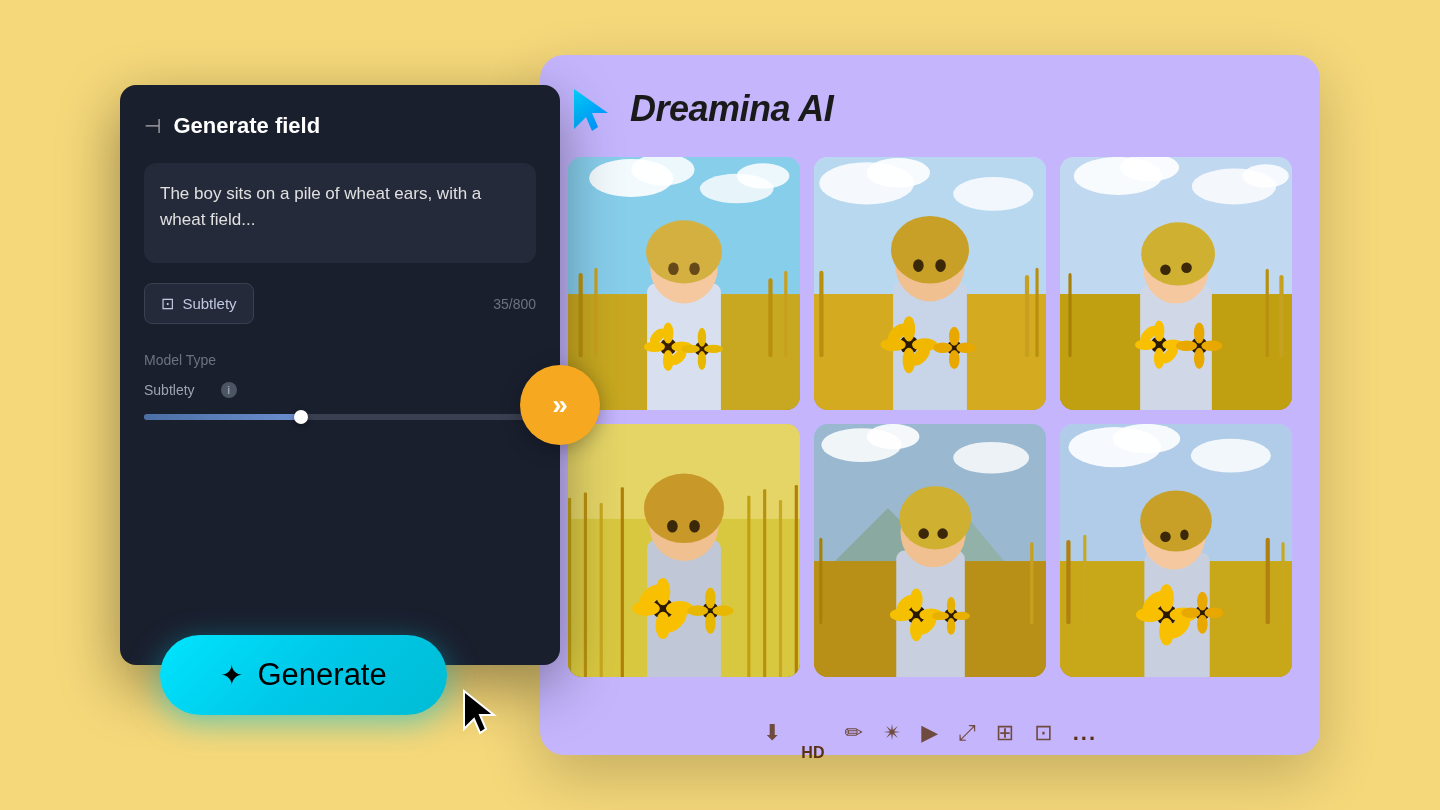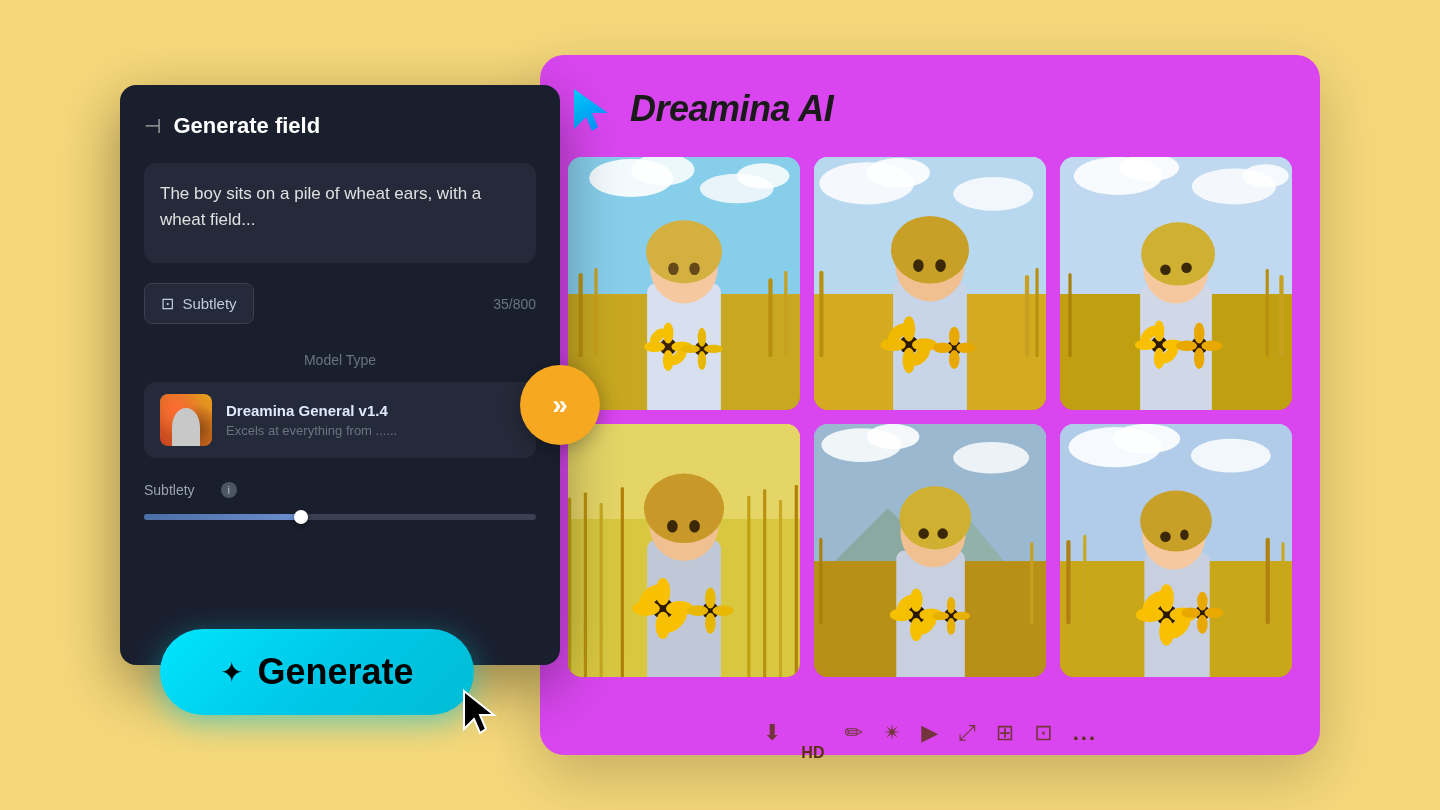--- a/index.html
+++ b/index.html
@@ -104,21 +104,20 @@
       color: #ffffff;
       font-size: 18px;
       font-weight: 700;
       margin-bottom: 6px;
     }
 
     .model-type-label {
       color: #6b7280;
       font-size: 14px;
       margin-bottom: 14px;
-      text-align: center;
     }
 
     .model-card {
       display: flex;
       align-items: center;
       gap: 14px;
       background: #252a3a;
       border-radius: 12px;
       padding: 12px 16px;
       margin-bottom: 24px;
@@ -243,22 +242,22 @@
       box-shadow: 0 8px 30px rgba(0, 200, 220, 0.5);
     }
 
     .generate-star {
       font-size: 28px;
       color: #000;
     }
 
     .generate-text {
       color: #000000;
-      font-size: 36px;
-      font-weight: 700;
+      font-size: 31px;
+      font-weight: 400;
     }
 
     .cursor-arrow {
       position: absolute;
       left: 340px;
       bottom: 10px;
       z-index: 25;
       font-size: 32px;
       color: #000;
     }
@@ -287,21 +286,21 @@
       font-weight: 900;
     }
 
     
     .right-panel {
       position: absolute;
       right: 0;
       top: 0;
       width: 780px;
       height: 700px;
-      background: #d946ef;
+      background: #c4b5fd;
       border-radius: 24px;
       padding: 30px 28px;
       z-index: 5;
       box-shadow: 0 20px 60px rgba(0,0,0,0.2);
     }
 
     .right-header {
       display: flex;
       align-items: center;
       gap: 14px;
@@ -417,30 +416,20 @@
     <div class="reference-row">
       <button class="reference-btn">
         <span class="ref-icon">⊡</span>
         <span>Subtlety</span>
       </button>
       <span class="char-count">35/800</span>
     </div>
 
     <div class="model-type-label">Model Type</div>
 
-    <div class="model-card">
-      <div class="model-thumbnail">
-        <div class="model-thumbnail-inner"></div>
-        <div class="model-figure"></div>
-      </div>
-      <div class="model-info">
-        <div class="model-name">Dreamina General v1.4</div>
-        <div class="model-desc">Excels at everything from ......</div>
-      </div>
-    </div>
 
     <div class="subtlety-row">
       <span class="subtlety-label">Subtlety</span>
       <span class="info-icon">i</span>
     </div>
     <div class="slider-container">
       <div class="slider-fill"></div>
       <div class="slider-thumb"></div>
     </div>
   </div>

